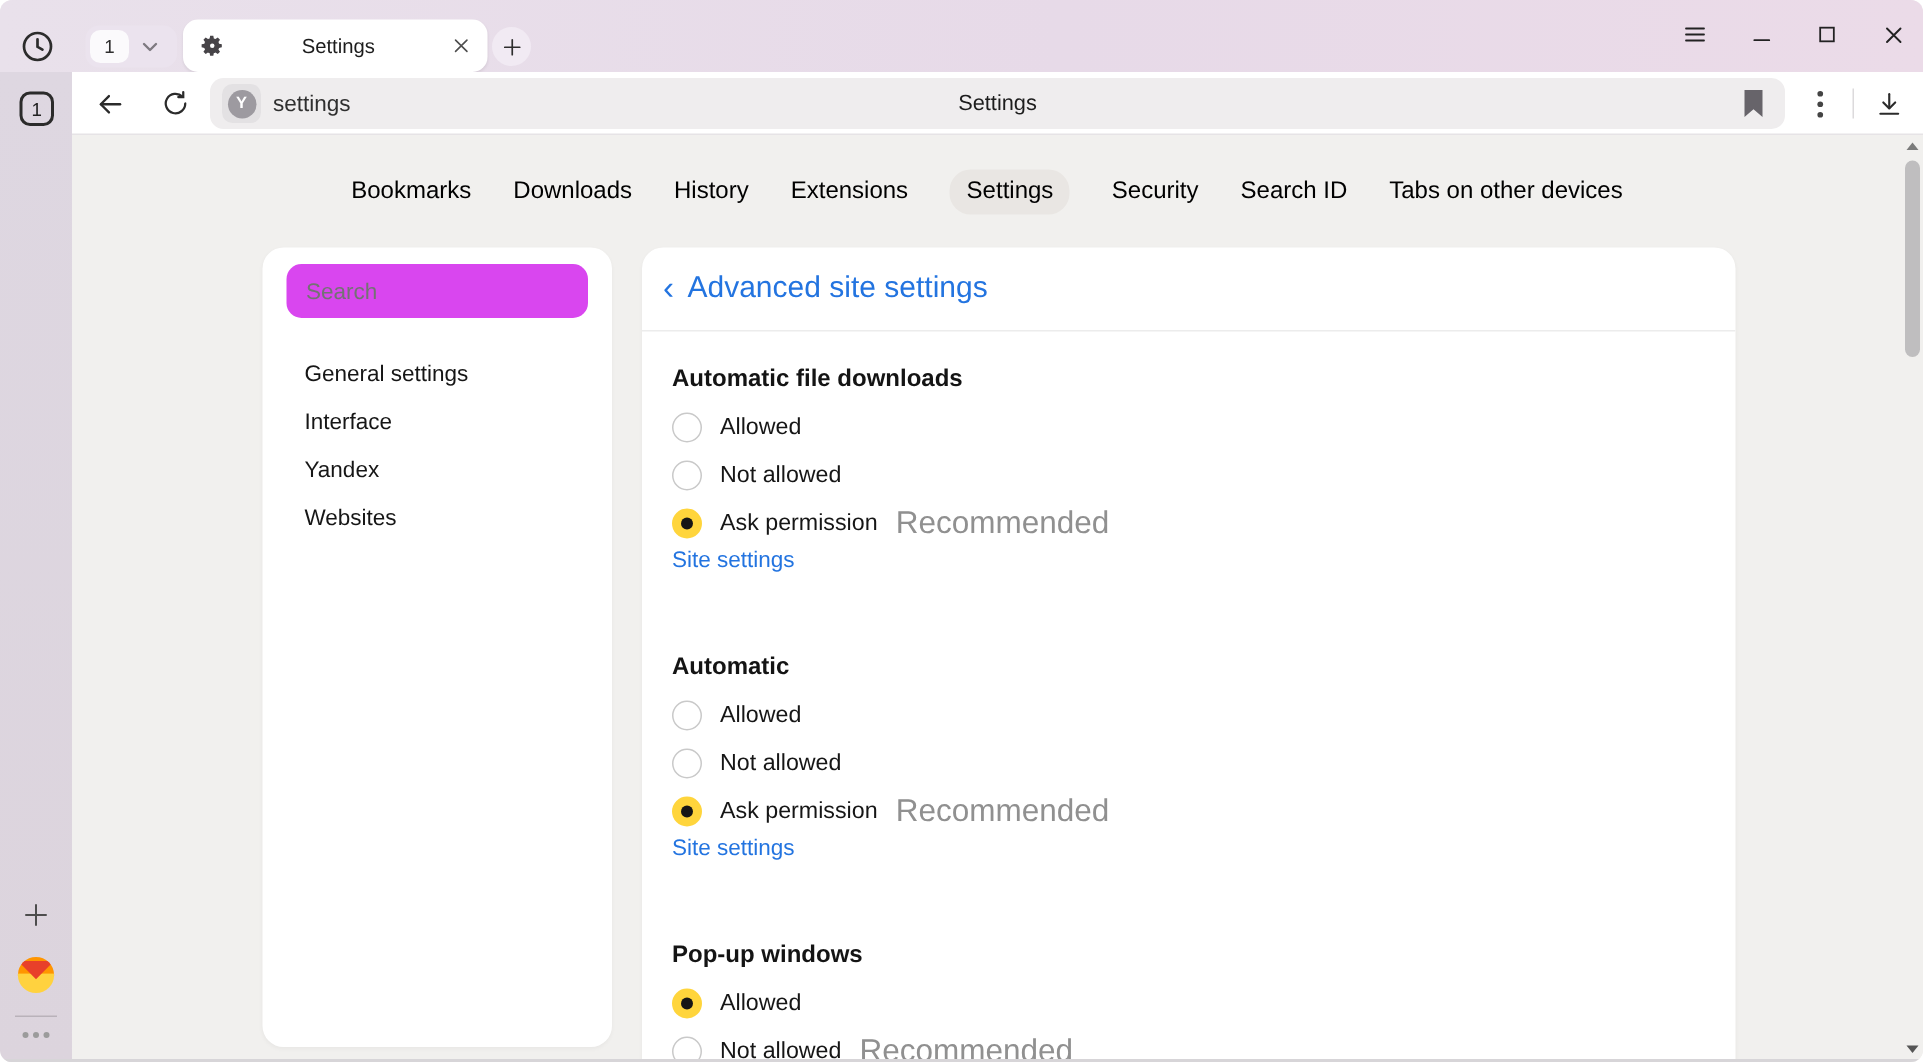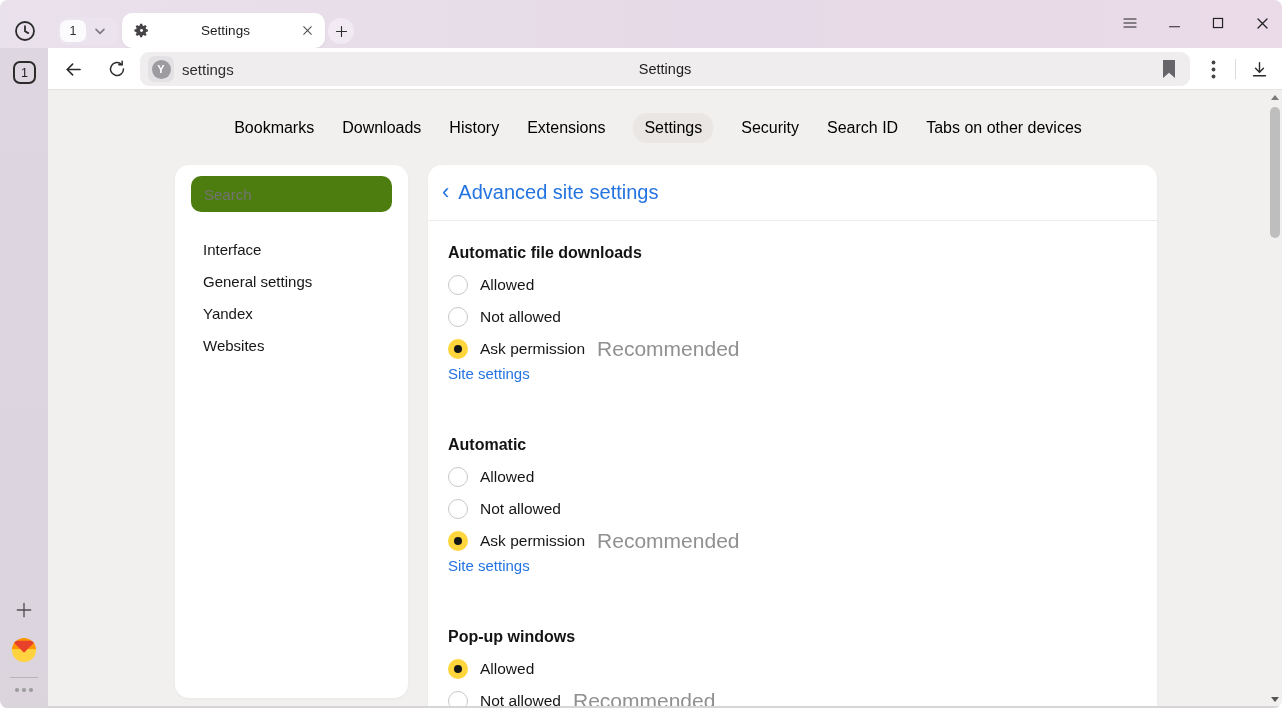--- a/index.html
+++ b/index.html
@@ -55,21 +55,21 @@
   .download-btn { position:absolute; left:1198px; top:8px; width:26px; height:26px; display:flex; align-items:center; justify-content:center; cursor:pointer; }
 
   
   .content { position:absolute; left:48px; top:90px; width:1234px; height:618px; background:#f1f0ee; }
   .settings-nav { position:absolute; left:0; top:23px; width:1220px; display:flex; justify-content:center; gap:28px; align-items:center; }
   .nav-tab { font-size:16px; color:#000000; padding:6px 0; cursor:pointer; white-space:nowrap; }
   .nav-tab.active { background:#e9e6e3; border-radius:14px; padding:6px 11px; }
 
   .panel-card { position:absolute; left:127px; top:75px; width:233px; height:533px; background:#fff; border-radius:14px;
     box-shadow:0 1px 3px rgba(0,0,0,.04); padding:11px 16px; }
-  .search-input { width:100%; height:36px; background:#4d7c0f; border:none; border-radius:10px; padding:0 13px;
+  .search-input { width:100%; height:36px; background:#d946ef; border:none; border-radius:10px; padding:0 13px;
     font-size:15px; color:#222; font-family:"Liberation Sans", sans-serif; outline:none; }
   .search-input::placeholder { color:#737373; }
   .panel-list { margin-top:22px; }
   .panel-item { height:32px; line-height:32px; padding-left:12px; font-size:15px; color:#161616; cursor:pointer; border-radius:8px; }
 
   .main-card { position:absolute; left:380px; top:75px; width:729px; height:600px; background:#fff; border-radius:14px;
     box-shadow:0 1px 3px rgba(0,0,0,.04); overflow:hidden; }
   .card-header { height:56px; display:flex; align-items:center; padding:0 20px; border-bottom:1px solid #ececec; cursor:pointer; }
   .back-chevron { color:#2374e0; font-size:22px; line-height:1; margin:-2px 9px 0 -6px; }
   .card-header-title { color:#2374e0; font-size:20px; }
@@ -249,23 +249,23 @@
   <span class="nav-tab">Security</span>
 
   <span class="nav-tab">Search ID</span>
 
   <span class="nav-tab">Tabs on other devices</span>
 </div>
 
     <div class="panel-card">
       <input class="search-input" type="text" placeholder="Search" style="">
       <div class="panel-list">
+  <div class="panel-item">General settings</div>
+
   <div class="panel-item">Interface</div>
-
-  <div class="panel-item">General settings</div>
 
   <div class="panel-item">Yandex</div>
 
   <div class="panel-item">Websites</div>
 
 </div>
     </div>
 
     <div class="main-card">
       <div class="card-header">

